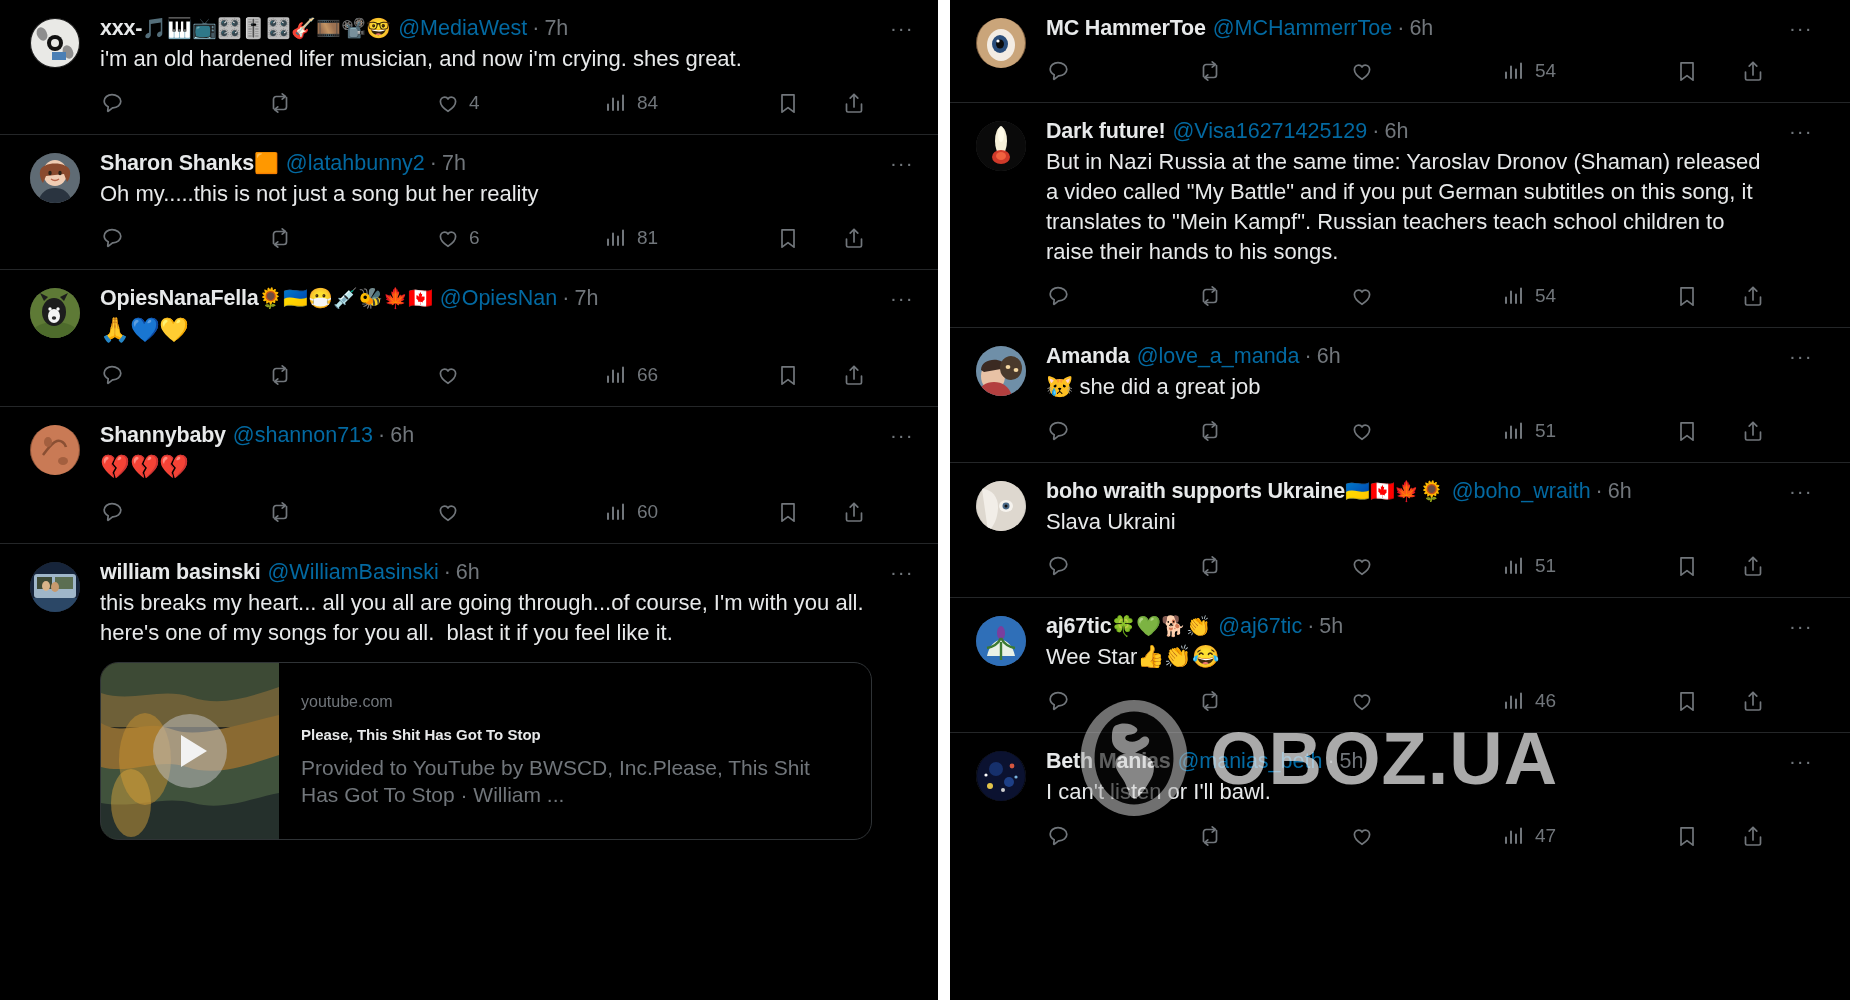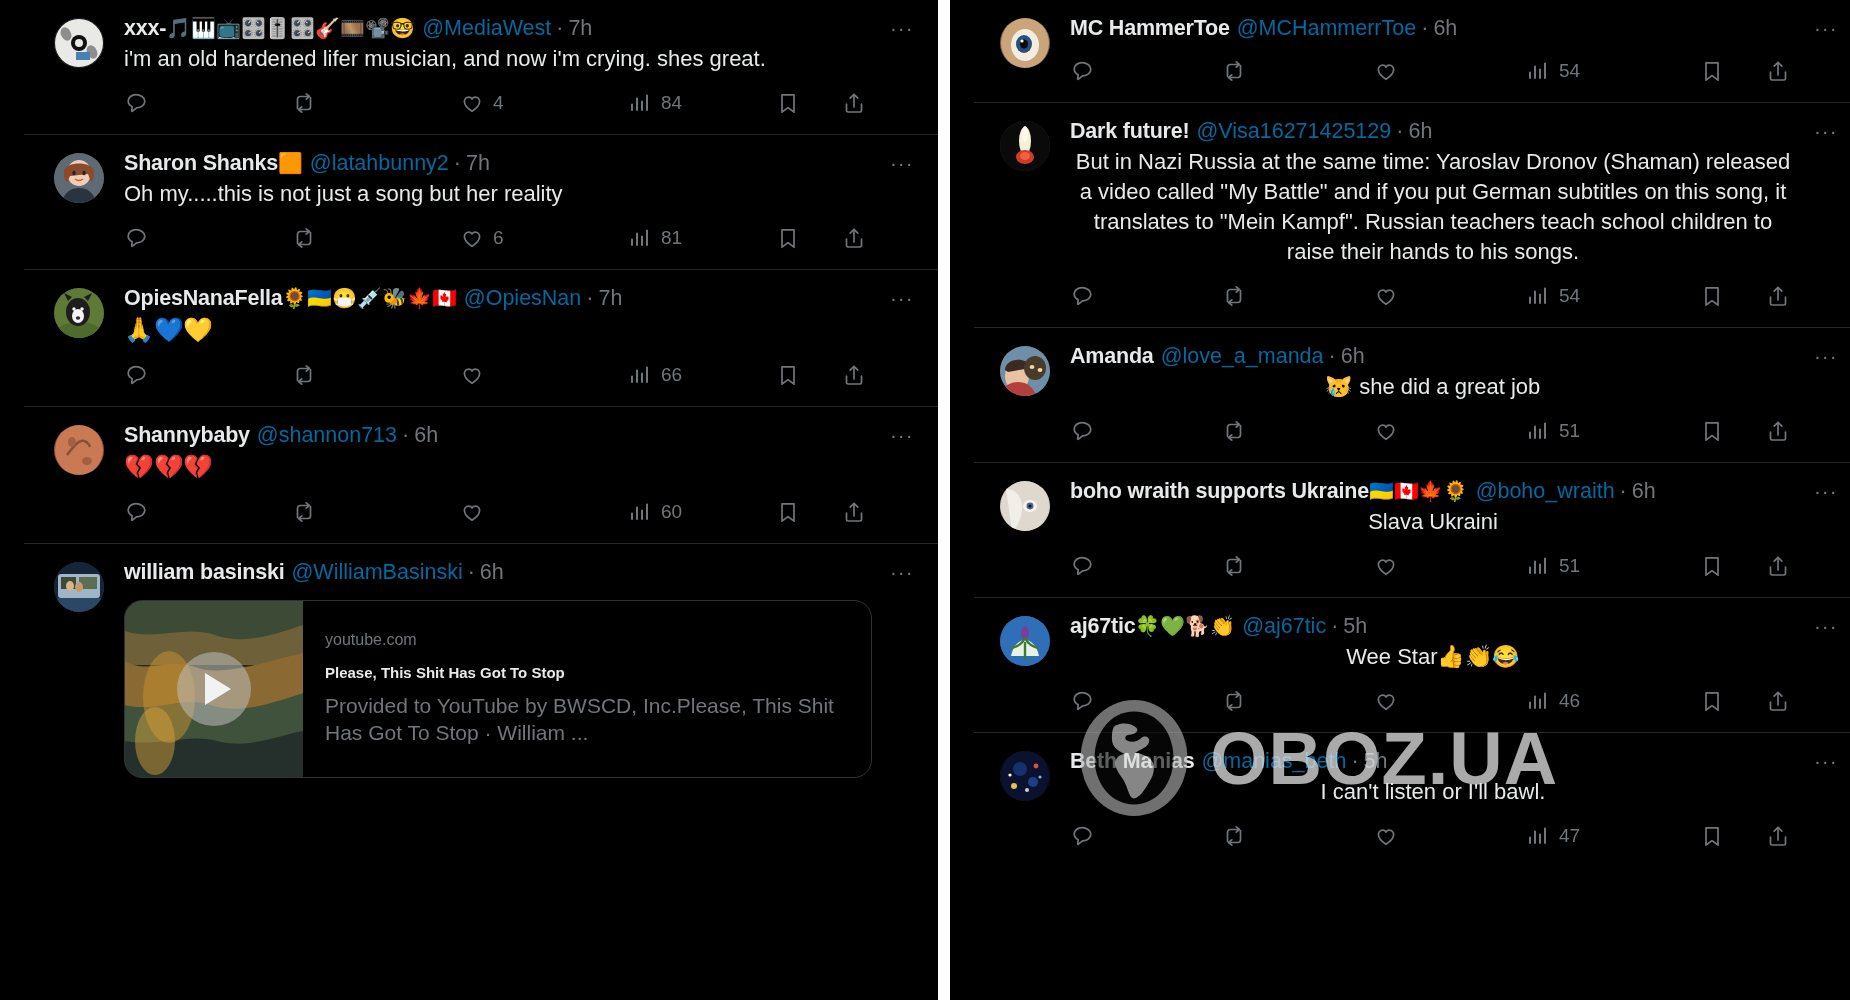--- a/index.html
+++ b/index.html
@@ -26,23 +26,22 @@
 
   .panel-inner { position: relative; width: 100%; height: 100%; }
 
   
   .tweet {
     position: relative;
     display: flex;
     padding: 14px 22px 4px 30px;
     border-bottom: 1px solid #242628;
     background: #000;
-    margin-left: 24px;
-  }
-  .panel-right .tweet { padding-left: 26px; padding-right: 10px; text-align: center; }
+  }
+  .panel-right .tweet { padding-left: 26px; padding-right: 35px; }
 
   .avatar-col { width: 70px; flex: 0 0 70px; padding-top: 4px; }
   .avatar {
     width: 50px; height: 50px;
     border-radius: 50%;
     overflow: hidden;
     position: relative;
     background: #333;
   }
   .avatar svg { display:block; width: 100%; height: 100%; }
@@ -502,20 +501,21 @@
               </svg>
             </div>
           </div>
           <div class="body-col">
             <div class="namerow">
               <span class="dispname">william basinski</span>
               <span class="handle">@WilliamBasinski</span>
               <span class="dotsep">·</span>
               <span class="time">6h</span>
             </div>
+            <div class="tweettext">this breaks my heart... all you all are going through...of course, I'm with you all. here's one of my songs for you all.  blast it if you feel like it.</div>
             <div class="card">
               <div class="card-thumb">
                 <svg class="thumb-art" viewBox="0 0 178 178" preserveAspectRatio="none">
                   <rect width="178" height="178" fill="#2a2a20"></rect>
                   <path d="M0 0h178v52H0z" fill="#3d4a35"></path>
                   <path d="M0 30c30 10 60-6 90 4s58 0 88-10v40H0z" fill="#6e6038"></path>
                   <path d="M0 60c24 14 44-4 70 6s66-4 108-14v56H0z" fill="#8a6a32"></path>
                   <path d="M0 104c30 8 58-10 86 0s62-2 92-12v86H0z" fill="#40523c"></path>
                   <path d="M0 140c34 6 62-8 92 0s56-4 86-10v48H0z" fill="#25302c"></path>
                   <ellipse cx="44" cy="96" rx="26" ry="46" fill="#c9922f" opacity="0.5"></ellipse>

